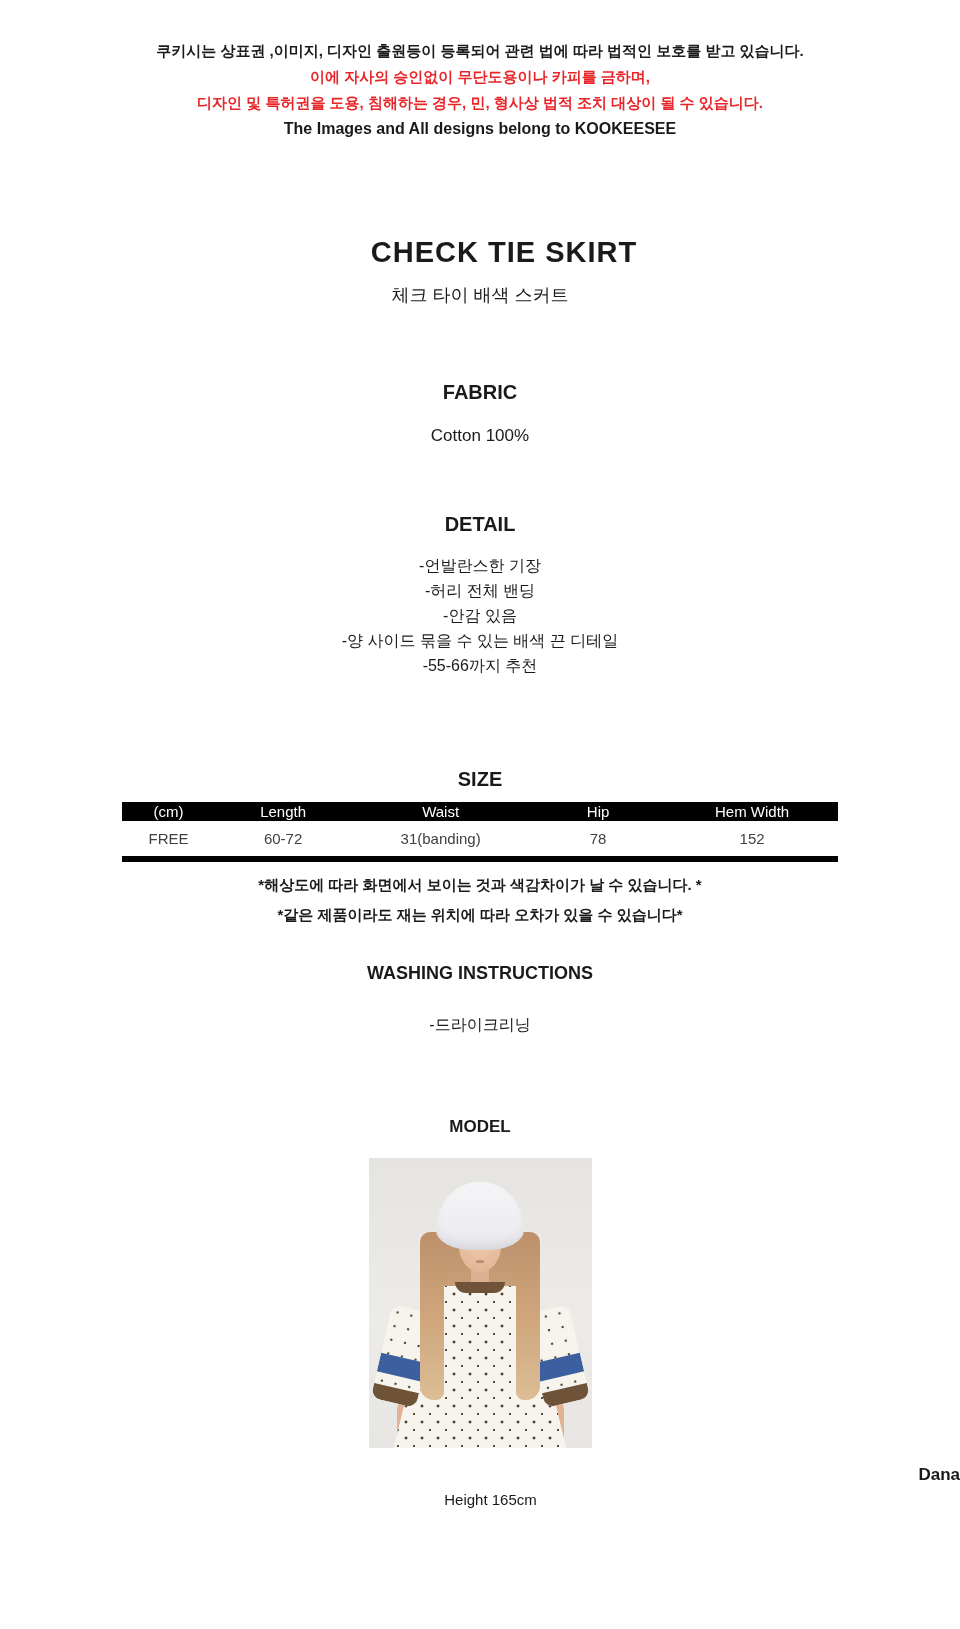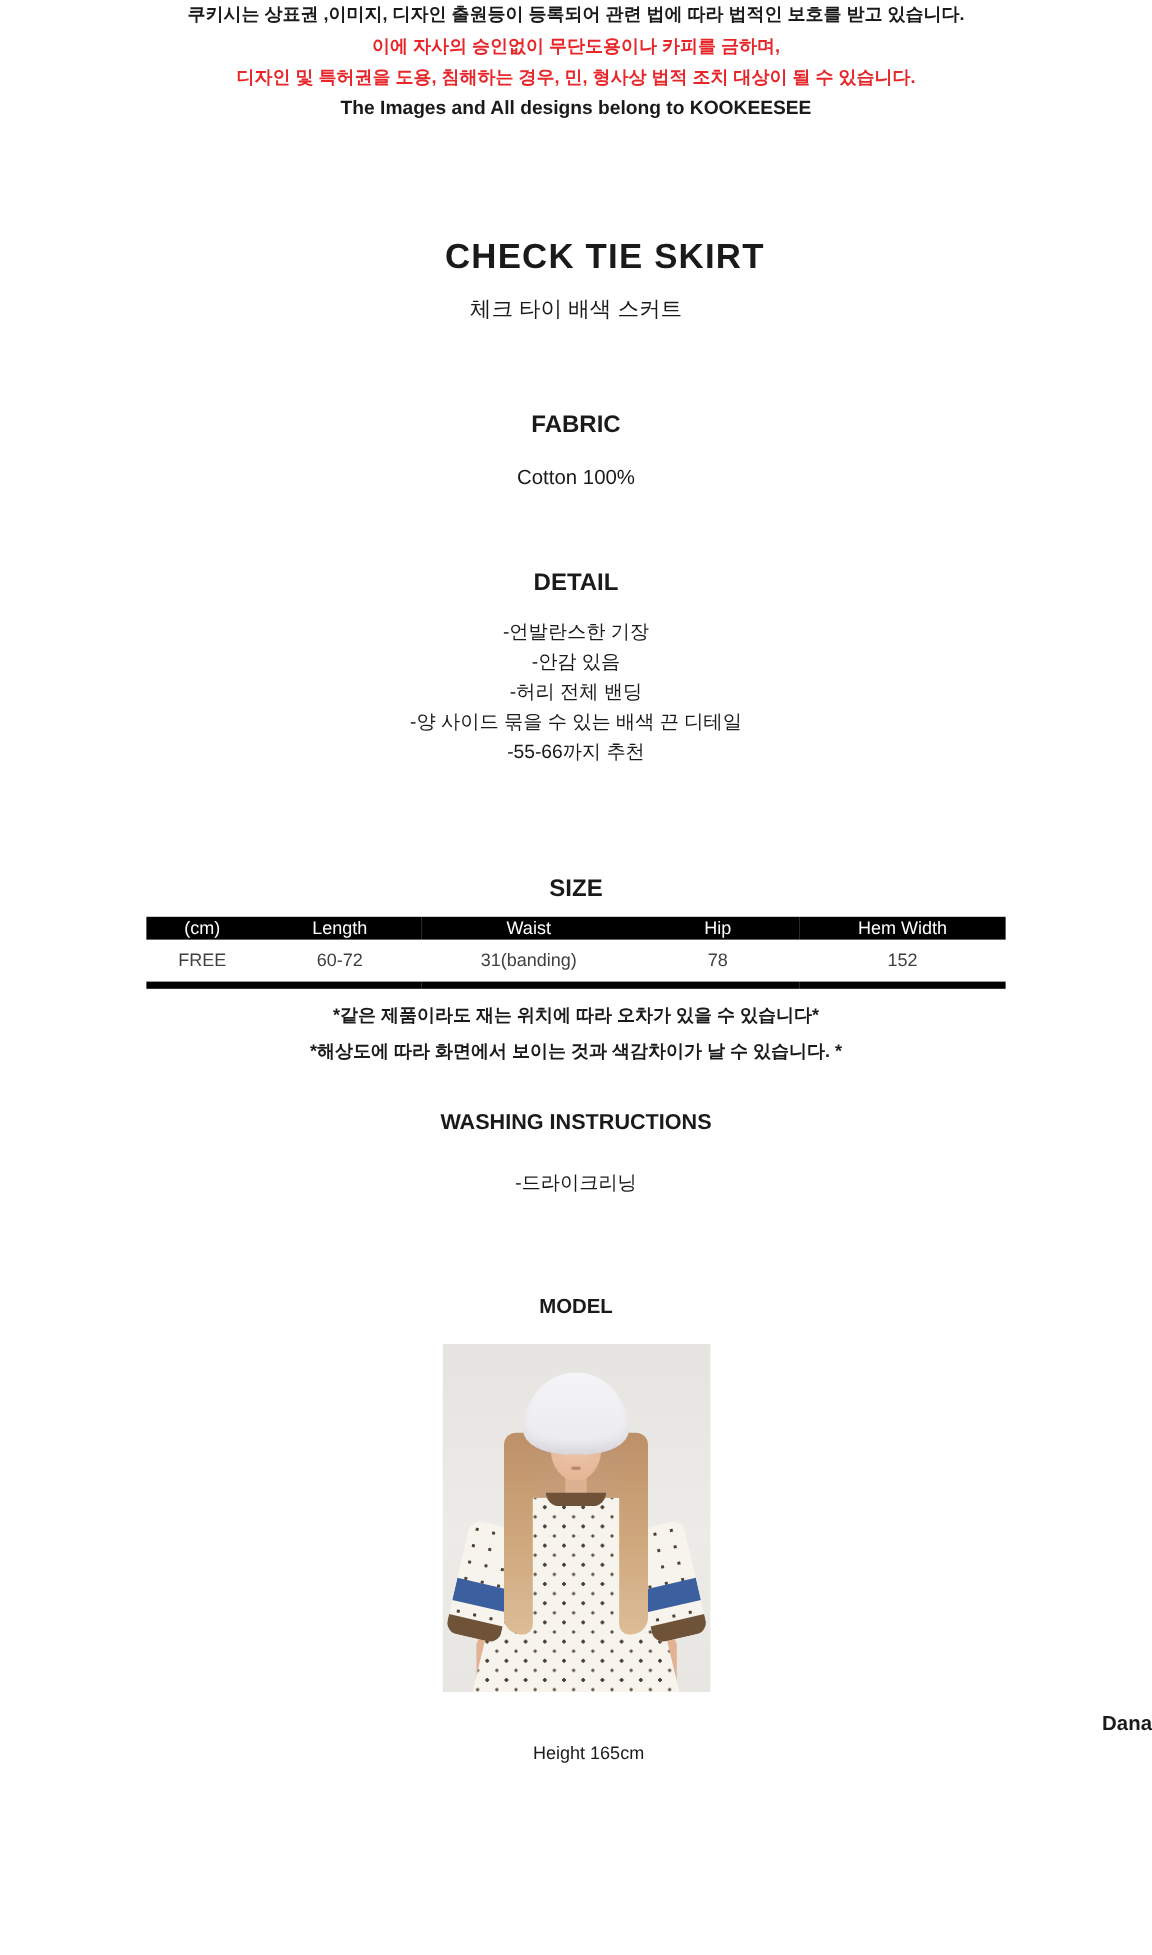--- a/index.html
+++ b/index.html
@@ -2,21 +2,21 @@
 <html style="--warning-red: #e8262a;"><head>
 <meta charset="utf-8">
 <style>
   * { margin:0; padding:0; box-sizing:border-box; }
   html,body { background:#ffffff; }
   body {
     width:960px; height:1629px; margin:0 auto; position:relative;
     font-family:"Liberation Sans","DejaVu Sans",sans-serif;
     color:#1a1a1a; text-align:center; overflow:hidden;
   }
-  .copyright { line-height:26px; font-size:15px; font-weight:bold; }
+  .copyright { padding-top:38px; line-height:26px; font-size:15px; font-weight:bold; }
   .warning { color:var(--warning-red,#e8262a); }
   .copyright .en { font-size:16px; font-weight:bold; }
 
   .product-title { margin-top:93px; font-size:29px; font-weight:bold; letter-spacing:1px; line-height:34px;padding-left:48px; }
   .product-subtitle { margin-top:14px; font-size:18px; line-height:24px; }
 
   .section-heading { font-size:20px; font-weight:bold; line-height:26px; }
   .fabric-heading { margin-top:72px; }
   .fabric-value { margin-top:20px; font-size:17px; line-height:22px; }
 
@@ -113,22 +113,22 @@
 
 <h1 class="product-title">CHECK TIE SKIRT</h1>
 <div class="product-subtitle">체크 타이 배색 스커트</div>
 
 <h2 class="section-heading fabric-heading">FABRIC</h2>
 <div class="fabric-value">Cotton 100%</div>
 
 <h2 class="section-heading detail-heading">DETAIL</h2>
 <div class="detail-list">
   <div>-언발란스한 기장</div>
+  <div>-허리 전체 밴딩</div>
   <div>-안감 있음</div>
-  <div>-허리 전체 밴딩</div>
   <div>-양 사이드 묶을 수 있는 배색 끈 디테일</div>
   <div>-55-66까지 추천</div>
 </div>
 
 <h2 class="section-heading size-heading">SIZE</h2>
 <table class="size-table">
   <colgroup>
       <col class="c1">
       <col class="c2">
       <col class="c3">
@@ -149,22 +149,22 @@
       <td>FREE</td>
       <td>60-72</td>
       <td>31(banding)</td>
       <td>78</td>
       <td>152</td>
     </tr>
   </tbody>
 </table>
 
 <div class="size-notes">
+  <div>*해상도에 따라 화면에서 보이는 것과 색감차이가 날 수 있습니다. *</div>
   <div>*같은 제품이라도 재는 위치에 따라 오차가 있을 수 있습니다*</div>
-  <div>*해상도에 따라 화면에서 보이는 것과 색감차이가 날 수 있습니다. *</div>
 </div>
 
 <h2 class="section-heading washing-heading">WASHING INSTRUCTIONS</h2>
 <div class="washing-value">-드라이크리닝</div>
 
 <h2 class="section-heading model-heading">MODEL</h2>
 
 <div class="model-photo">
   <div class="hair-back"></div>
   <div class="neck"></div>

